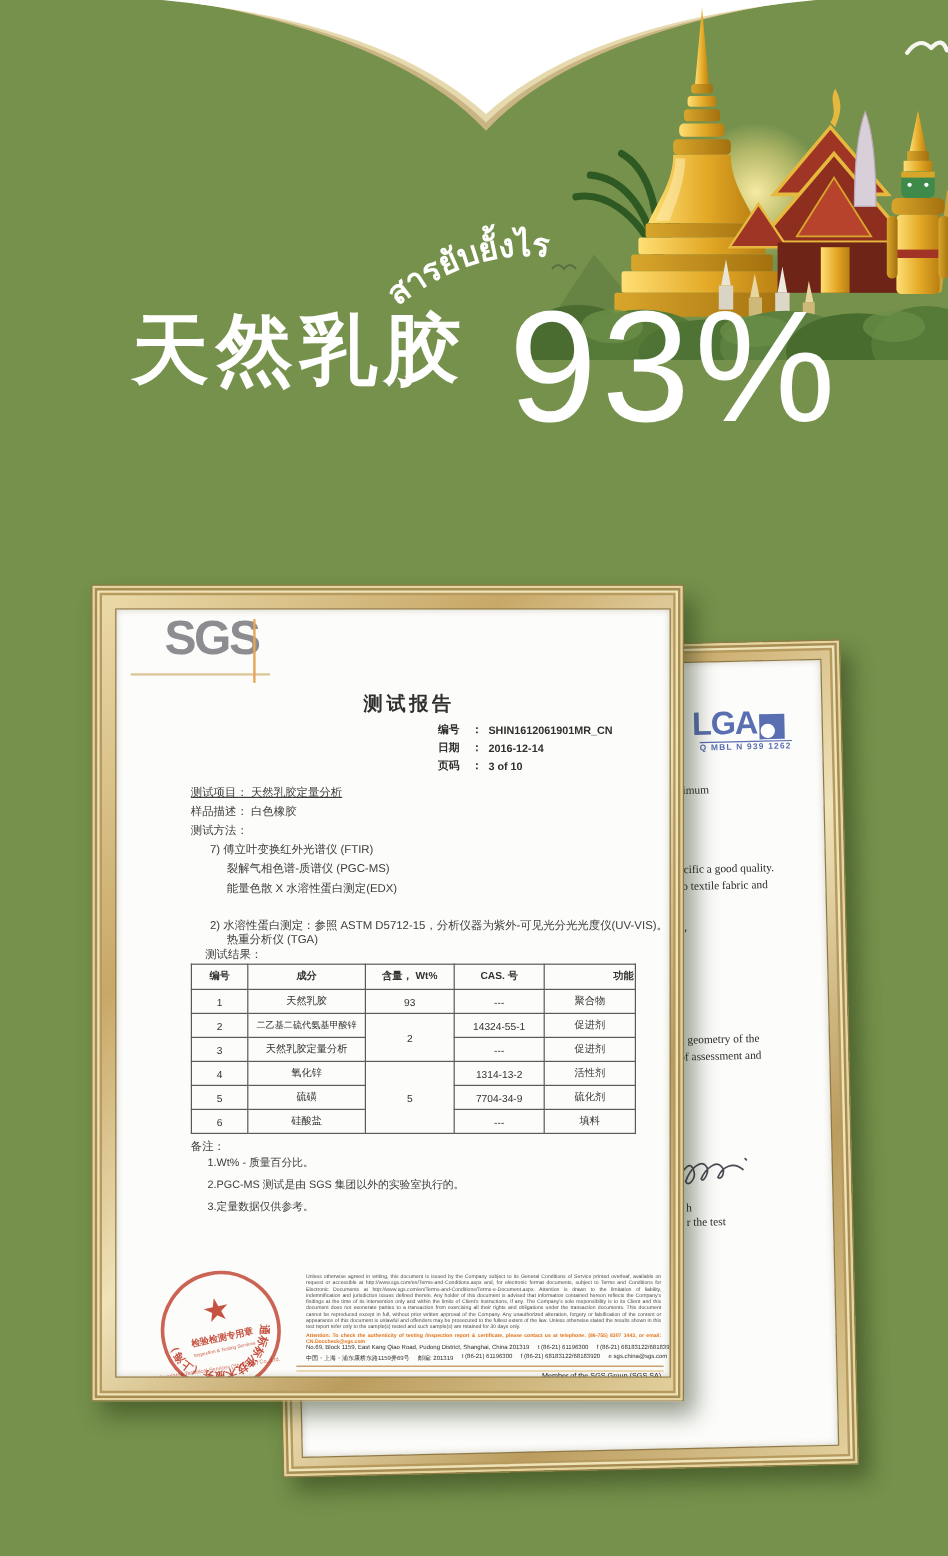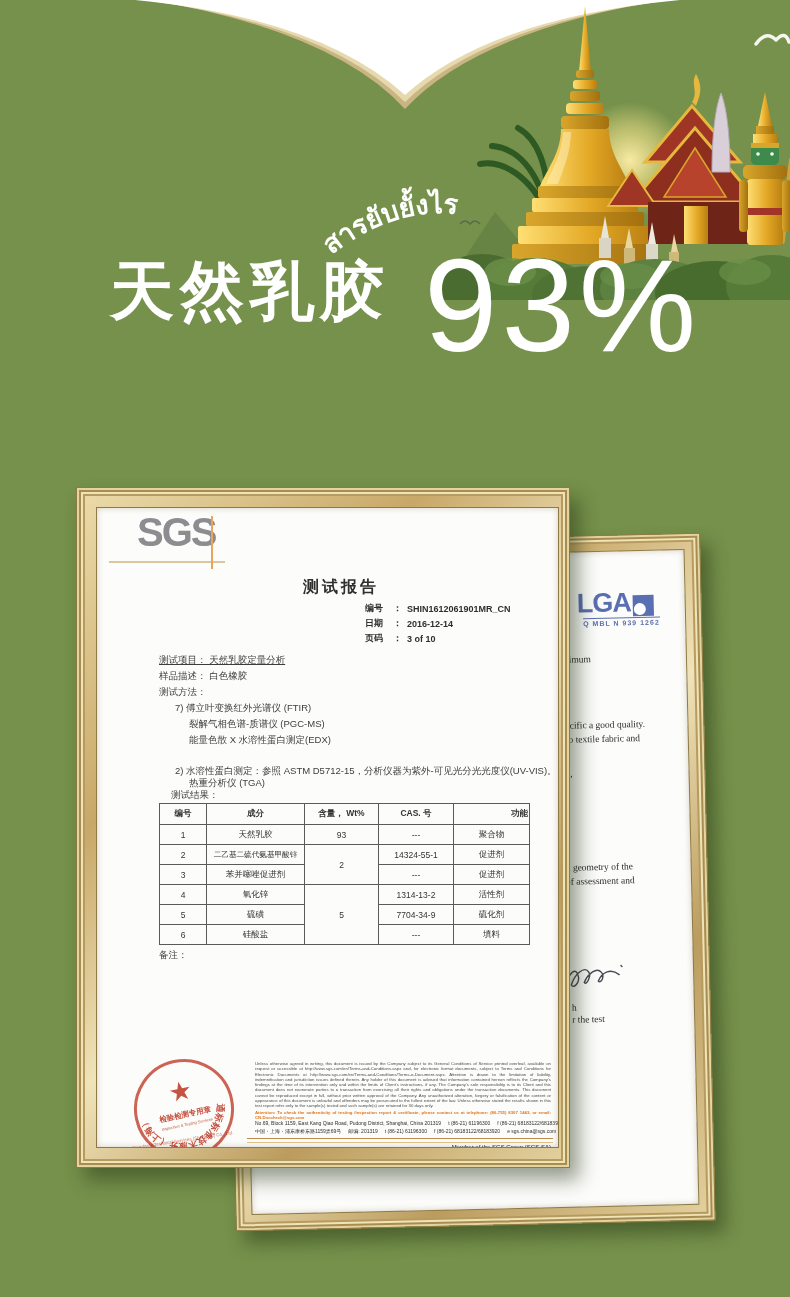--- a/index.html
+++ b/index.html
@@ -285,21 +285,21 @@
       </tr>
       <tr>
         <td>2</td>
         <td class="small-cell">二乙基二硫代氨基甲酸锌</td>
         <td rowspan="2">2</td>
         <td>14324-55-1</td>
         <td>促进剂</td>
       </tr>
       <tr>
         <td>3</td>
-        <td>苯并噻唑促进剂</td>
+        <td>天然乳胶定量分析</td>
         <td>---</td>
         <td>促进剂</td>
       </tr>
       <tr>
         <td>4</td>
         <td>氧化锌</td>
         <td rowspan="3">5</td>
         <td>1314-13-2</td>
         <td>活性剂</td>
       </tr>
@@ -312,20 +312,25 @@
       <tr>
         <td>6</td>
         <td>硅酸盐</td>
         <td>---</td>
         <td>填料</td>
       </tr>
     </tbody>
       </table>
 
     <div class="abs body-line" style="left:62px;top:441px;">备注：</div>
+    <div class="abs notes" style="left:76px;top:452px;">
+      <div>1.Wt% - 质量百分比。</div>
+      <div>2.PGC-MS 测试是由 SGS 集团以外的实验室执行的。</div>
+      <div>3.定量数据仅供参考。</div>
+    </div>
 
     <div class="abs stamp">
       <svg style="position:absolute;left:-3px;top:-3px;" width="94" height="94" viewBox="0 0 94 94" xmlns="http://www.w3.org/2000/svg">
         <defs>
             <path id="stampArc" d="M47,47 m-37,0 a37,37 0 1,1 74,0 a37,37 0 1,1 -74,0"></path>
           </defs>
         <text font-size="9" fill="rgba(198,74,56,.95)" font-weight="bold" font-family="Liberation Sans, sans-serif">
           <textPath href="#stampArc" startOffset="52%">通标标准技术服务（上海）有限公司</textPath>
         </text>
       </svg>

